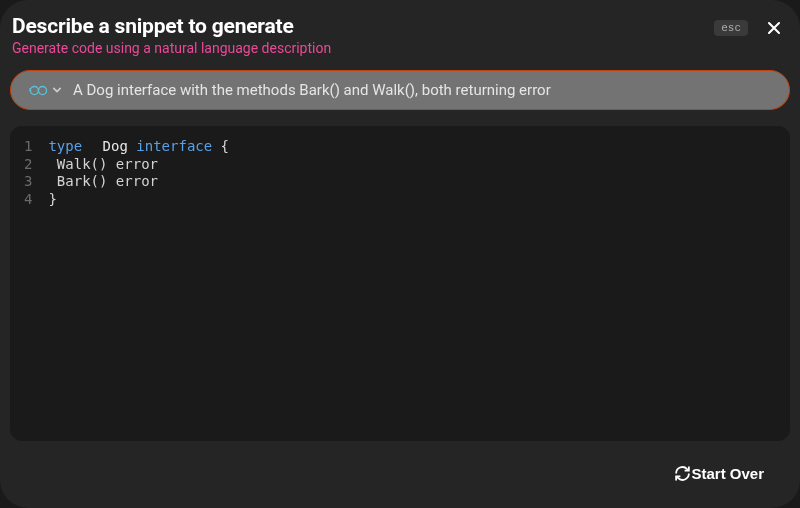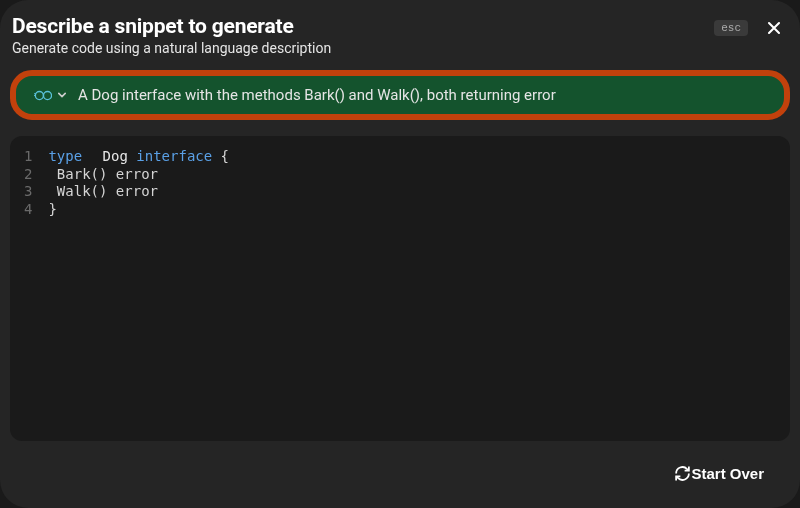--- a/index.html
+++ b/index.html
@@ -35,21 +35,21 @@
       flex: 1;
     }
     .title {
       font-size: 21px;
       font-weight: 700;
       color: #ffffff;
       letter-spacing: -0.2px;
     }
     .subtitle {
       font-size: 14px;
-      color: #e5e5e5;
+      color: #ec4899;
       margin-top: 2px;
     }
     .header-controls {
       display: flex;
       align-items: center;
       gap: 12px;
     }
     .esc-badge {
       background: #3a3a3a;
       color: #aaaaaa;
@@ -69,22 +69,22 @@
     }
     .close-btn svg {
       width: 20px;
       height: 20px;
       stroke: #ffffff;
       stroke-width: 2.5;
     }
     .input-row {
       display: flex;
       align-items: center;
-      background: #14532d;
-      border: 6px solid #c2410c;
+      background: #737373;
+      border: 1px solid #c2410c;
       border-radius: 22px;
       padding: 10px 18px;
       margin-bottom: 16px;
       gap: 12px;
     }
     .lang-selector {
       display: flex;
       align-items: center;
       gap: 6px;
       cursor: pointer;
@@ -208,21 +208,21 @@
     <div class="prompt-text">A Dog interface with the methods Bark() and Walk(), both returning error</div>
   </div>
 
   <div class="code-panel">
     <div class="gutter" id="gutter">
         <div>1</div>
         <div>2</div>
         <div>3</div>
         <div>4</div>
       </div>
-    <div class="code-lines" id="code-lines"><div><span class="tok-keyword">type</span><span> </span><span class="tok-type">Dog</span><span> </span><span class="tok-keyword">interface</span><span> {</span></div><div><span> Bark() error</span></div><div><span> Walk() error</span></div><div><span>}</span></div></div>
+    <div class="code-lines" id="code-lines"><div><span class="tok-keyword">type</span><span> </span><span class="tok-type">Dog</span><span> </span><span class="tok-keyword">interface</span><span> {</span></div><div><span> Walk() error</span></div><div><span> Bark() error</span></div><div><span>}</span></div></div>
   </div>
 
   <div class="footer">
     <button class="btn btn-text">
       <svg viewBox="0 0 24 24" fill="none" stroke="#ffffff" stroke-width="2.5">
         <path d="M21 2v6h-6"></path>
         <path d="M3 12a9 9 0 0 1 15.5-6.3L21 8"></path>
         <path d="M3 22v-6h6"></path>
         <path d="M21 12a9 9 0 0 1-15.5 6.3L3 16"></path>
       </svg>

